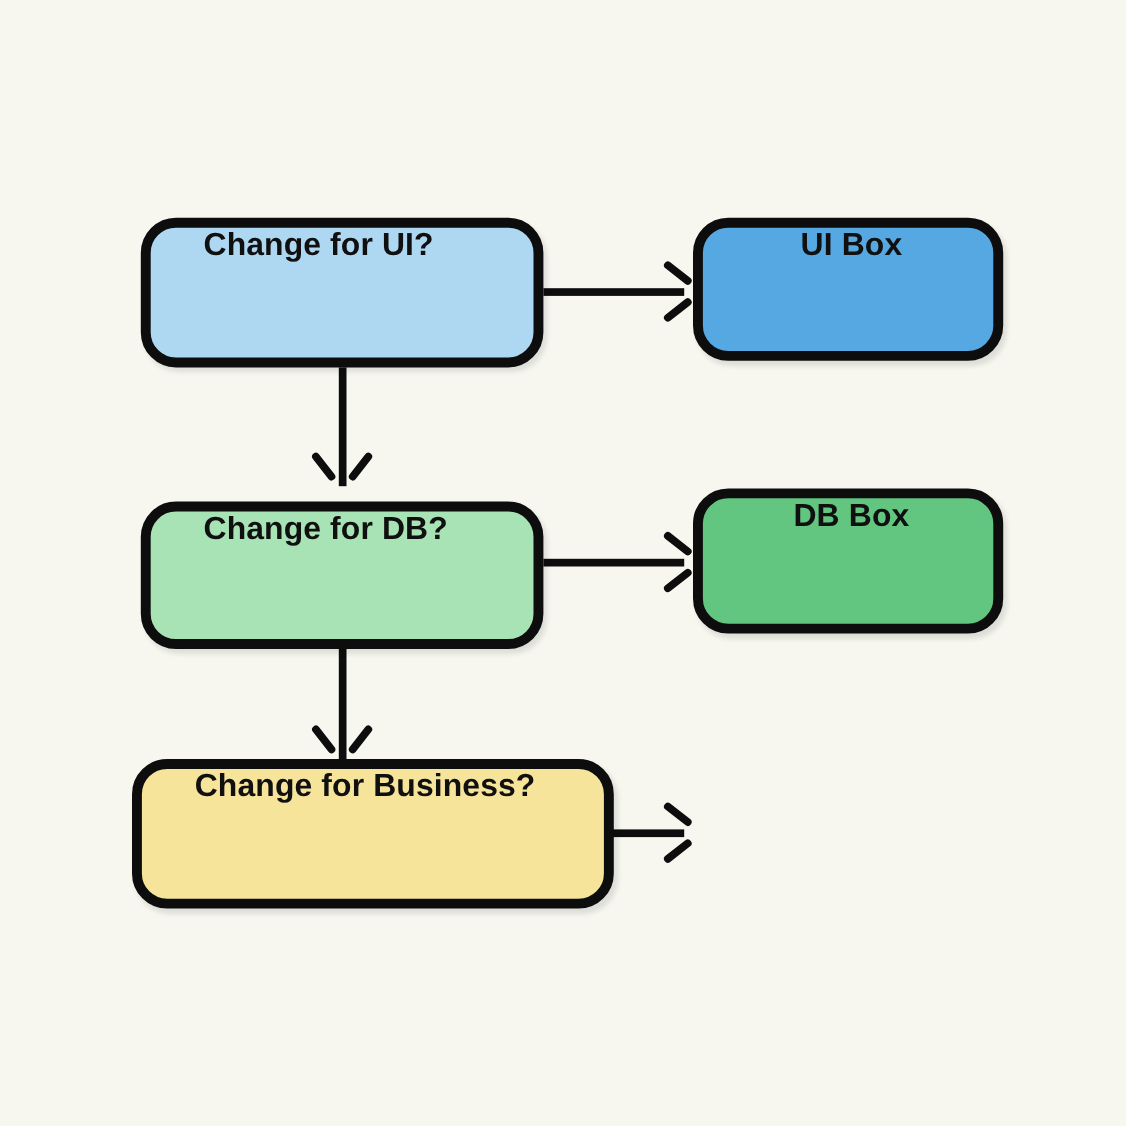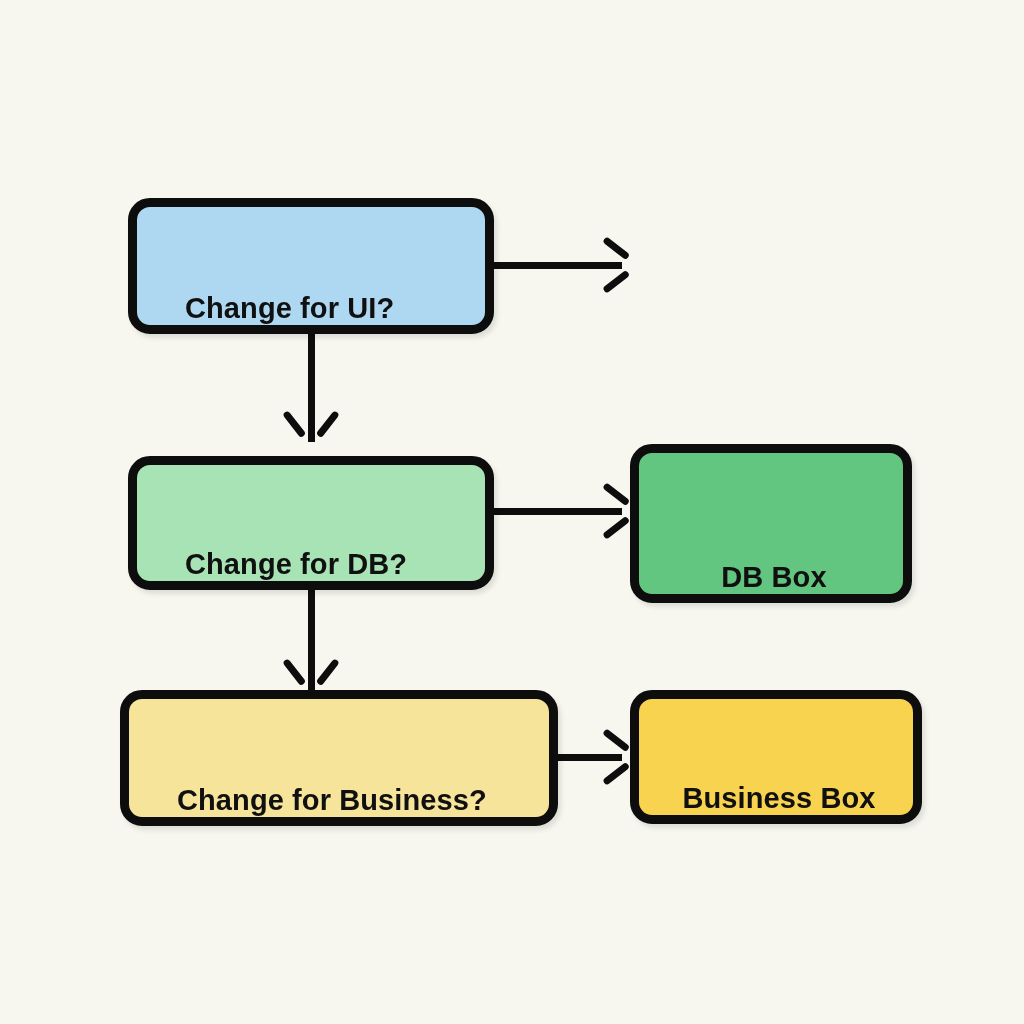--- a/index.html
+++ b/index.html
@@ -15,23 +15,23 @@
   }
   #diagram-canvas {
     position: relative;
     width: 1024px;
     height: 1024px;
   }
   .node {
     position: absolute;
     box-sizing: border-box;
     border: 9px solid #0d0d0d;
-    border-radius: 22px;
+    border-radius: 32px;
     display: flex;
-    align-items: flex-end;
+    align-items: flex-start;
     box-shadow: 3px 4px 5px rgba(0,0,0,0.10);
   }
   .node-label {
     font-weight: bold;
     font-size: 29px;
     color: #101010;
     letter-spacing: 0.1px;
     white-space: nowrap;
   }
   
@@ -122,30 +122,30 @@
   <div class="edge-line edge-v" style="left:308px; top:578px; height:112px;"></div>
   <div class="arrowhead arrow-down" style="left:294px; top:652px;"></div>
 
   <div class="edge-line edge-h" style="left:538px; top:754px; width:84px;"></div>
   <div class="arrowhead arrow-right" style="left:596px; top:740px;"></div>
 
   <div class="node decision" style="left:128px; top:198px; width:366px; height:136px; background:#aed8f2;">
     <span class="node-label">Change for UI?</span>
   </div>
 
+  <div class="node terminal" style="left:630px; top:198px; width:282px; height:130px; background:#55a8e2;">
+    <span class="node-label">UI Box</span>
+  </div>
 
   <div class="node decision" style="left:128px; top:456px; width:366px; height:134px; background:#a7e3b4;">
     <span class="node-label">Change for DB?</span>
   </div>
 
-  <div class="node terminal" style="left:630px; top:444px; width:282px; height:159px; background:#62c580;">
+  <div class="node terminal" style="left:630px; top:444px; width:282px; height:132px; background:#62c580;">
     <span class="node-label">DB Box</span>
   </div>
 
   <div class="node decision" style="left:100px; top:690px; width:438px; height:136px; background:#f7e49b;margin-left:20px;">
     <span class="node-label">Change for Business?</span>
   </div>
 
-  <div class="node terminal" style="left:630px; top:690px; width:292px; height:134px; background:#f7d34f;">
-    <span class="node-label">Business Box</span>
-  </div>
 
 </div>
 
 </body></html>

